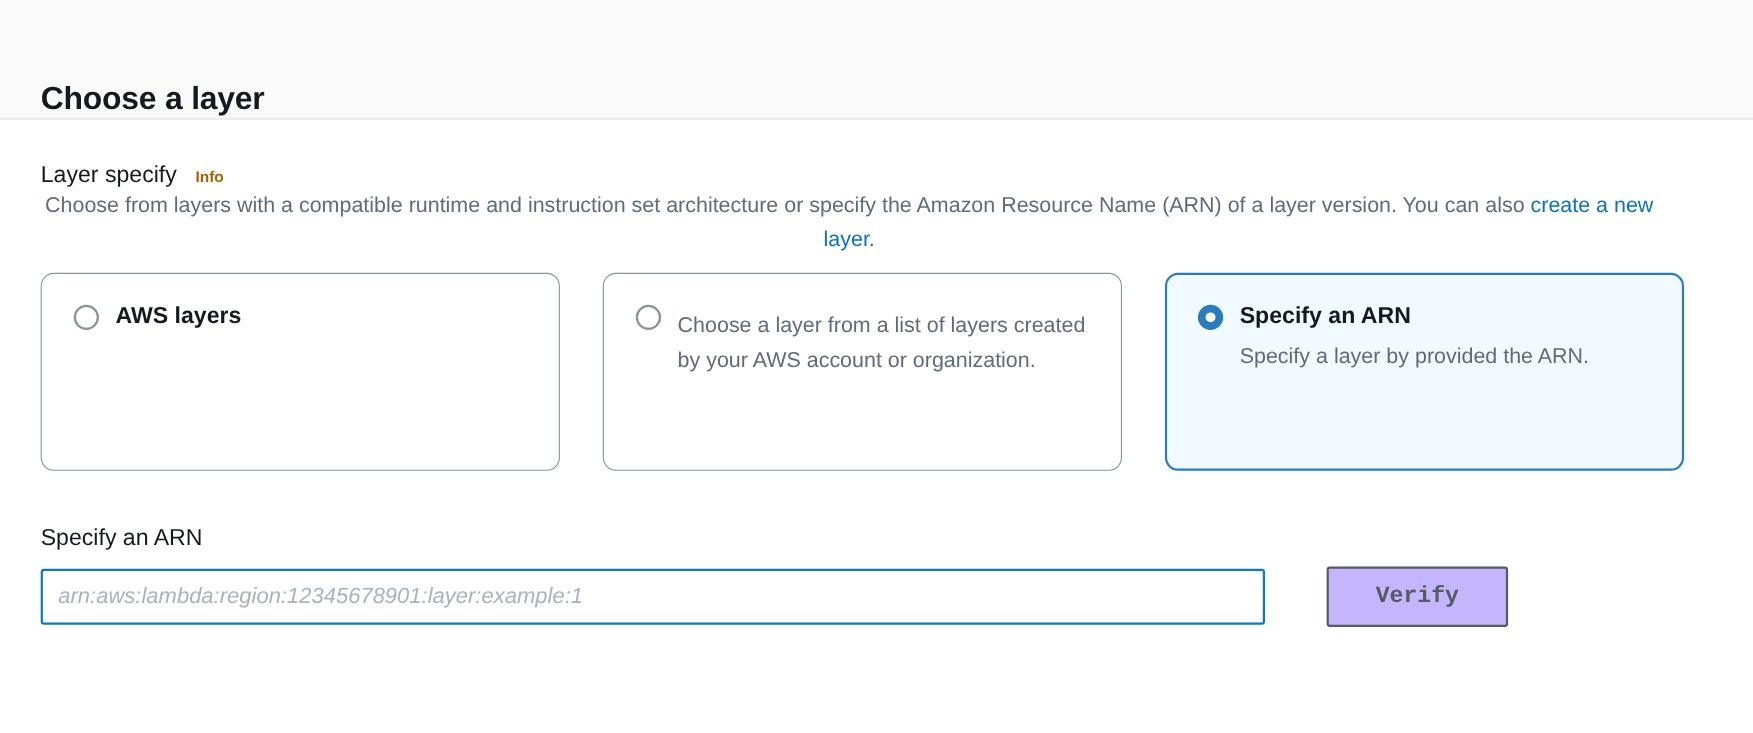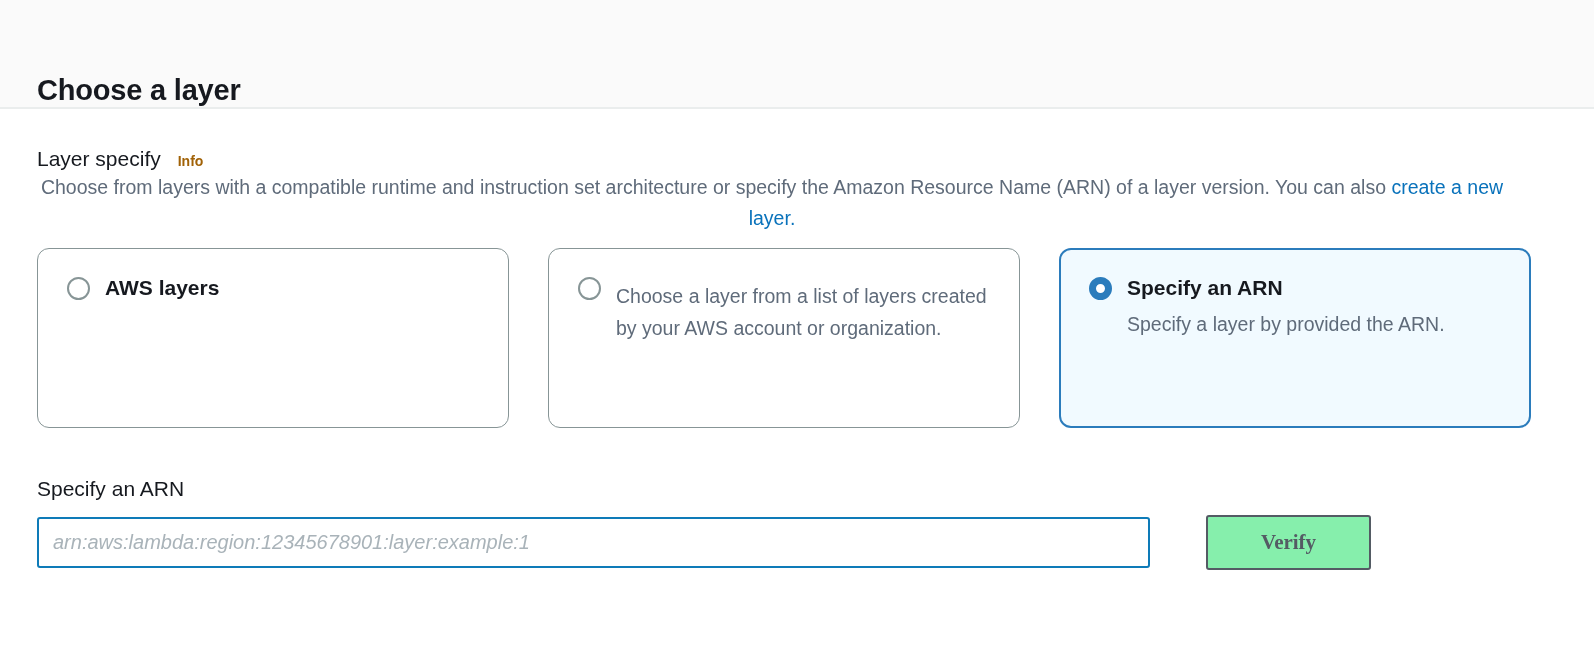--- a/index.html
+++ b/index.html
@@ -141,24 +141,24 @@
     background: #ffffff;
   }
   .arn-input::placeholder {
     color: #a9b3b9;
     font-style: italic;
     opacity: 1;
   }
   .verify-button {
     height: 55px;
     min-width: 165px;
-    background: #86efac;
+    background: #c4b5fd;
     border: 2px solid #545b64;
     border-radius: 3px;
-    font-family: Liberation Serif, serif;
+    font-family: Liberation Mono, monospace;
     font-size: 21px;
     font-weight: 700;
     color: #545b64;
     cursor: pointer;
     padding: 0 28px;
   }
 </style>
 </head>
 <body>
 

